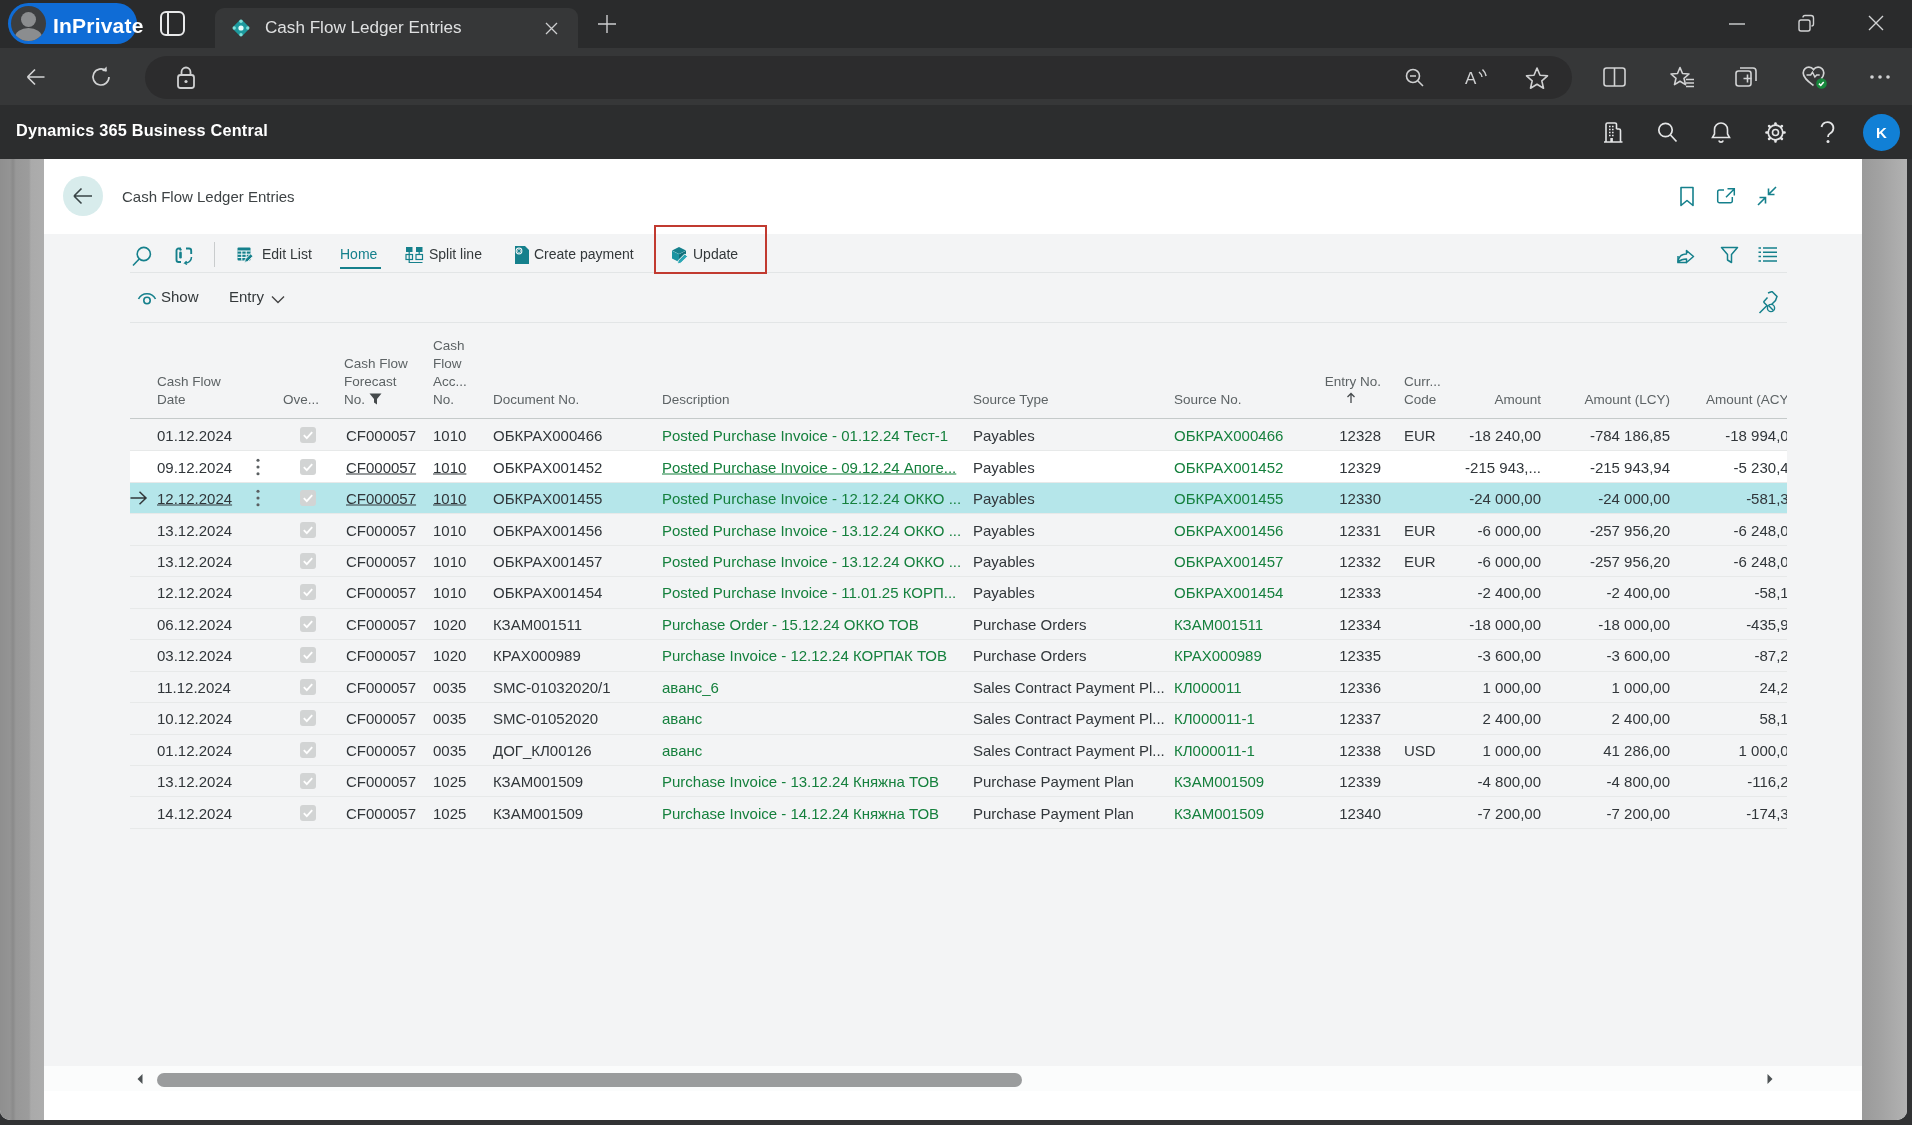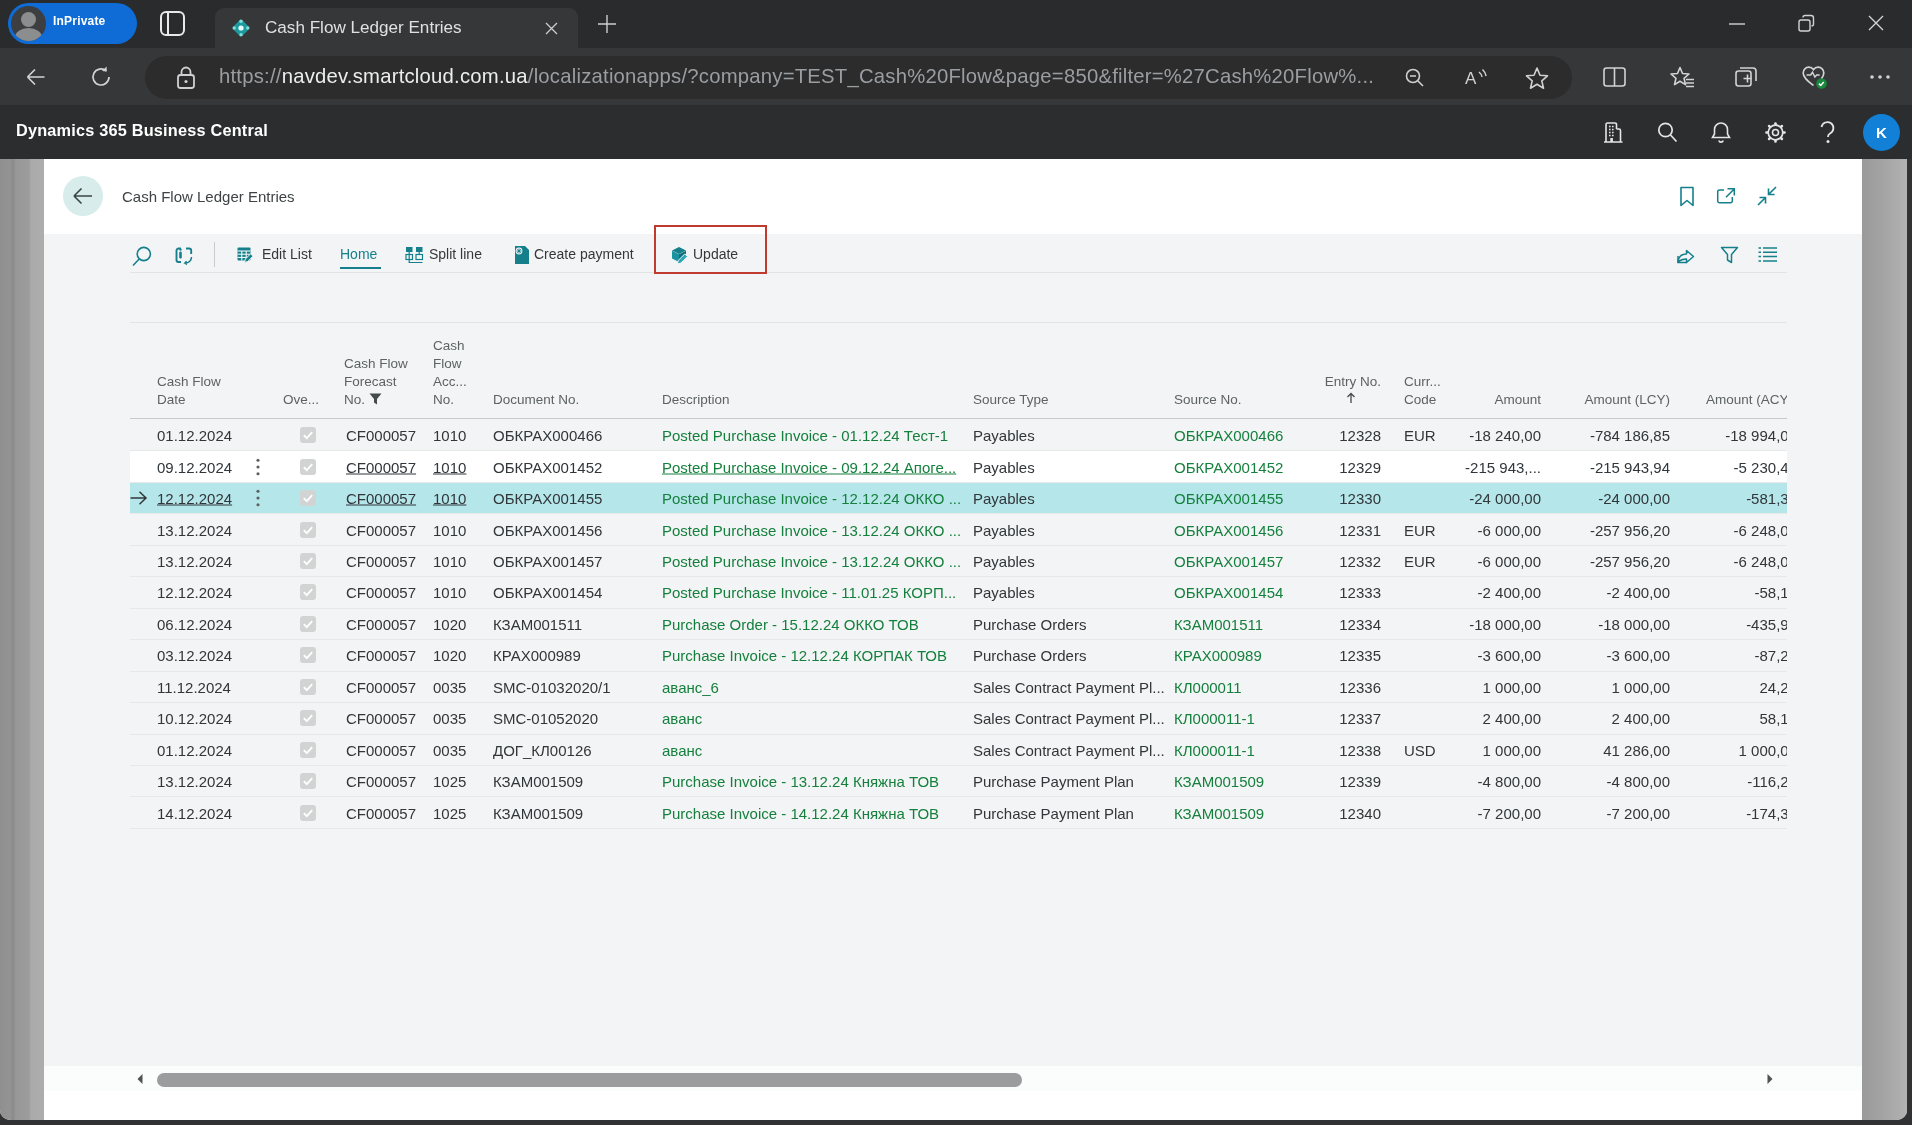--- a/index.html
+++ b/index.html
@@ -9,21 +9,21 @@
 
   
   .tabstrip { position:absolute; left:0; top:0; width:1912px; height:48px; background:#2a2b2c; }
   .toolbar  { position:absolute; left:0; top:48px; width:1912px; height:57px; background:#363738; }
   .d365     { position:absolute; left:0; top:105px; width:1912px; height:54px; background:#2c2d2e; }
 
   .inprivate { position:absolute; left:8px; top:3px; width:129px; height:41px; border-radius:21px; background:#0f6cd6; }
   .inprivate .av { position:absolute; left:3px; top:3px; width:35px; height:35px; border-radius:50%; background:#3c3e40; overflow:hidden; }
   .inprivate .av .head { position:absolute; left:10px; top:6px; width:15px; height:15px; border-radius:50%; background:#8b8d8f; }
   .inprivate .av .bod  { position:absolute; left:4px; top:22px; width:27px; height:18px; border-radius:50%; background:#8b8d8f; }
-  .inprivate .txt { position:absolute; left:45px; top:11px; color:#fff; font-size:12px; font-weight:bold; letter-spacing:0.2px; }
+  .inprivate .txt { position:absolute; left:45px; top:11px; color:#fff; font-size:21px; font-weight:bold; letter-spacing:0.2px; }
 
   .wsicon { position:absolute; left:160px; top:11px; width:25px; height:25px; border:2.5px solid #e8e9ea; border-radius:6px; }
   .wsicon::after { content:""; position:absolute; left:4.5px; top:-0.5px; width:2.6px; height:21px; background:#e8e9ea; }
 
   .tab { position:absolute; left:215px; top:8px; width:363px; height:40px; background:#363738; border-radius:9px 9px 0 0; }
   .tab .title { position:absolute; left:50px; top:10px; font-size:17.1px; color:#dfe0e1; }
   .pill { position:absolute; left:145px; top:8px; width:1427px; height:43px; border-radius:22px; background:#2c2c2d; }
   .url { position:absolute; left:74px; top:9px; font-size:20.3px; letter-spacing:0.22px; white-space:nowrap; color:#9b9ea1; }
   .url b { color:#eceded; font-weight:normal; }
 
@@ -126,21 +126,20 @@
     <svg class="ico" style="left:89px;top:17px" width="24" height="24" viewBox="0 0 24 24">
       <path d="M20 12 a8 8 0 1 1 -2.9-6.2" stroke="#d2d3d4" stroke-width="1.7" fill="none"></path>
       <path d="M17.6 1.5 L17.8 6.4 L13 6.1 Z" fill="#d2d3d4"></path>
     </svg>
     <div class="pill">
       <svg class="ico" style="left:30px;top:9px" width="22" height="26" viewBox="0 0 22 26">
         <rect x="3" y="10" width="16" height="13" rx="2.5" fill="none" stroke="#cfd0d1" stroke-width="1.8"></rect>
         <path d="M6.5 10 V7 a4.5 4.5 0 0 1 9 0 V10" fill="none" stroke="#cfd0d1" stroke-width="1.8"></path>
         <circle cx="11" cy="16.5" r="1.6" fill="#cfd0d1"></circle>
       </svg>
-      <div class="url"><span>https://</span><b>navdev.smartcloud.com.ua</b><span>/localizationapps/?company=TEST_Cash%20Flow&amp;page=850&amp;filter=%27Cash%20Flow%...</span></div>
       <svg class="ico" style="left:1258px;top:10px" width="24" height="24" viewBox="0 0 24 24">
         <circle cx="10" cy="10" r="6.5" fill="none" stroke="#cfd0d1" stroke-width="1.6"></circle>
         <path d="M15 15 L20 20 M7 10 L13 10" stroke="#cfd0d1" stroke-width="1.6"></path>
       </svg>
       <svg class="ico" style="left:1318px;top:10px" width="26" height="24" viewBox="0 0 26 24">
         <text x="2" y="18" font-family="Liberation Sans" font-size="17" fill="#cfd0d1">A</text>
         <path d="M16 6 a8 8 0 0 1 3 5 M19.5 3.5 a12 12 0 0 1 3.6 6.5" stroke="#cfd0d1" stroke-width="1.5" fill="none"></path>
       </svg>
       <svg class="ico" style="left:1379px;top:9px" width="26" height="26" viewBox="0 0 26 26">
         <path d="M13 3 L16 10.2 L23.5 10.8 L17.8 15.8 L19.5 23.2 L13 19.2 L6.5 23.2 L8.2 15.8 L2.5 10.8 L10 10.2 Z" fill="none" stroke="#cfd0d1" stroke-width="1.6" stroke-linejoin="round"></path>
@@ -269,20 +268,36 @@
         <svg class="ico" style="left:1632px;top:12px" width="20" height="19" viewBox="0 0 20 19">
           <path d="M2 10 V16.5 H11 M2 16.5 L2 16.5" fill="none" stroke="#15808c" stroke-width="1.5"></path>
           <path d="M2 16 C2.5 10.5 5.5 8 10.5 8 V4.5 L17.5 10.5 L10.5 16.5 V13 C7 13 4.5 13.8 2 16 Z" fill="none" stroke="#15808c" stroke-width="1.5" stroke-linejoin="round"></path>
         </svg>
         <svg class="ico" style="left:1676px;top:12px" width="19" height="18" viewBox="0 0 19 18">
           <path d="M1.5 1.5 H17.5 L11.5 8.5 V16.5 L7.5 14 V8.5 Z" fill="none" stroke="#15808c" stroke-width="1.5" stroke-linejoin="round"></path>
         </svg>
         <svg class="ico" style="left:1714px;top:12px" width="20" height="17" viewBox="0 0 20 17">
           <path d="M5 2 H19 M5 6.3 H19 M5 10.6 H19 M5 14.9 H19" stroke="#15808c" stroke-width="1.5"></path>
           <path d="M0.5 2 H3 M0.5 6.3 H3 M0.5 10.6 H3 M0.5 14.9 H3" stroke="#15808c" stroke-width="1.5"></path>
+        </svg>
+      </div>
+      <div class="filterrow">
+        <svg class="ico" style="left:93px;top:17px" width="20" height="16" viewBox="0 0 20 16">
+          <path d="M1.5 9 A9.5 9.5 0 0 1 18.5 9" fill="none" stroke="#15808c" stroke-width="1.6"></path>
+          <circle cx="10" cy="10.5" r="3.2" fill="none" stroke="#15808c" stroke-width="1.6"></circle>
+        </svg>
+        <div class="act" style="left:117px;top:15px;font-size:15px">Show</div>
+        <div class="act" style="left:185px;top:15px;font-size:15px">Entry</div>
+        <svg class="ico" style="left:227px;top:22px" width="14" height="9" viewBox="0 0 14 9">
+            <path d="M1 1.5 L7 7.5 L13 1.5" fill="none" stroke="#444" stroke-width="1.4"></path>
+          </svg>
+        <svg class="ico" style="left:1712px;top:18px" width="22" height="24" viewBox="0 0 22 24">
+          <path d="M12 2 L16 0.5 L21 5.5 L19.5 9.5 L15 14 L14.5 18 L11 14.5 L3.5 22 M11 14.5 L7.5 11 M7.5 11 L11.5 6.5" fill="none" stroke="#15808c" stroke-width="1.5"></path>
+          <circle cx="15" cy="17" r="3.6" fill="#f3f4f5" stroke="#15808c" stroke-width="1.4"></circle>
+          <path d="M12.6 14.6 L17.4 19.4" stroke="#15808c" stroke-width="1.4"></path>
         </svg>
       </div>
       <div class="abdivider"></div>
       <div class="frdivider"></div>
       <div class="tablewrap" id="tablewrap">
 <div class="thead">
 <div class="th" style="left:27px">Cash Flow<br>Date</div>
 <div class="th" style="left:153px">Ove...</div>
 <div class="th" style="left:214px">Cash Flow<br>Forecast<br>No. <svg width="13" height="12" viewBox="0 0 13 12" style="display:inline;vertical-align:-1px">
                 <path d="M0.5 0.5 H12.5 L8 6 V11.5 L5 9.5 V6 Z" fill="#454a4c"></path>

